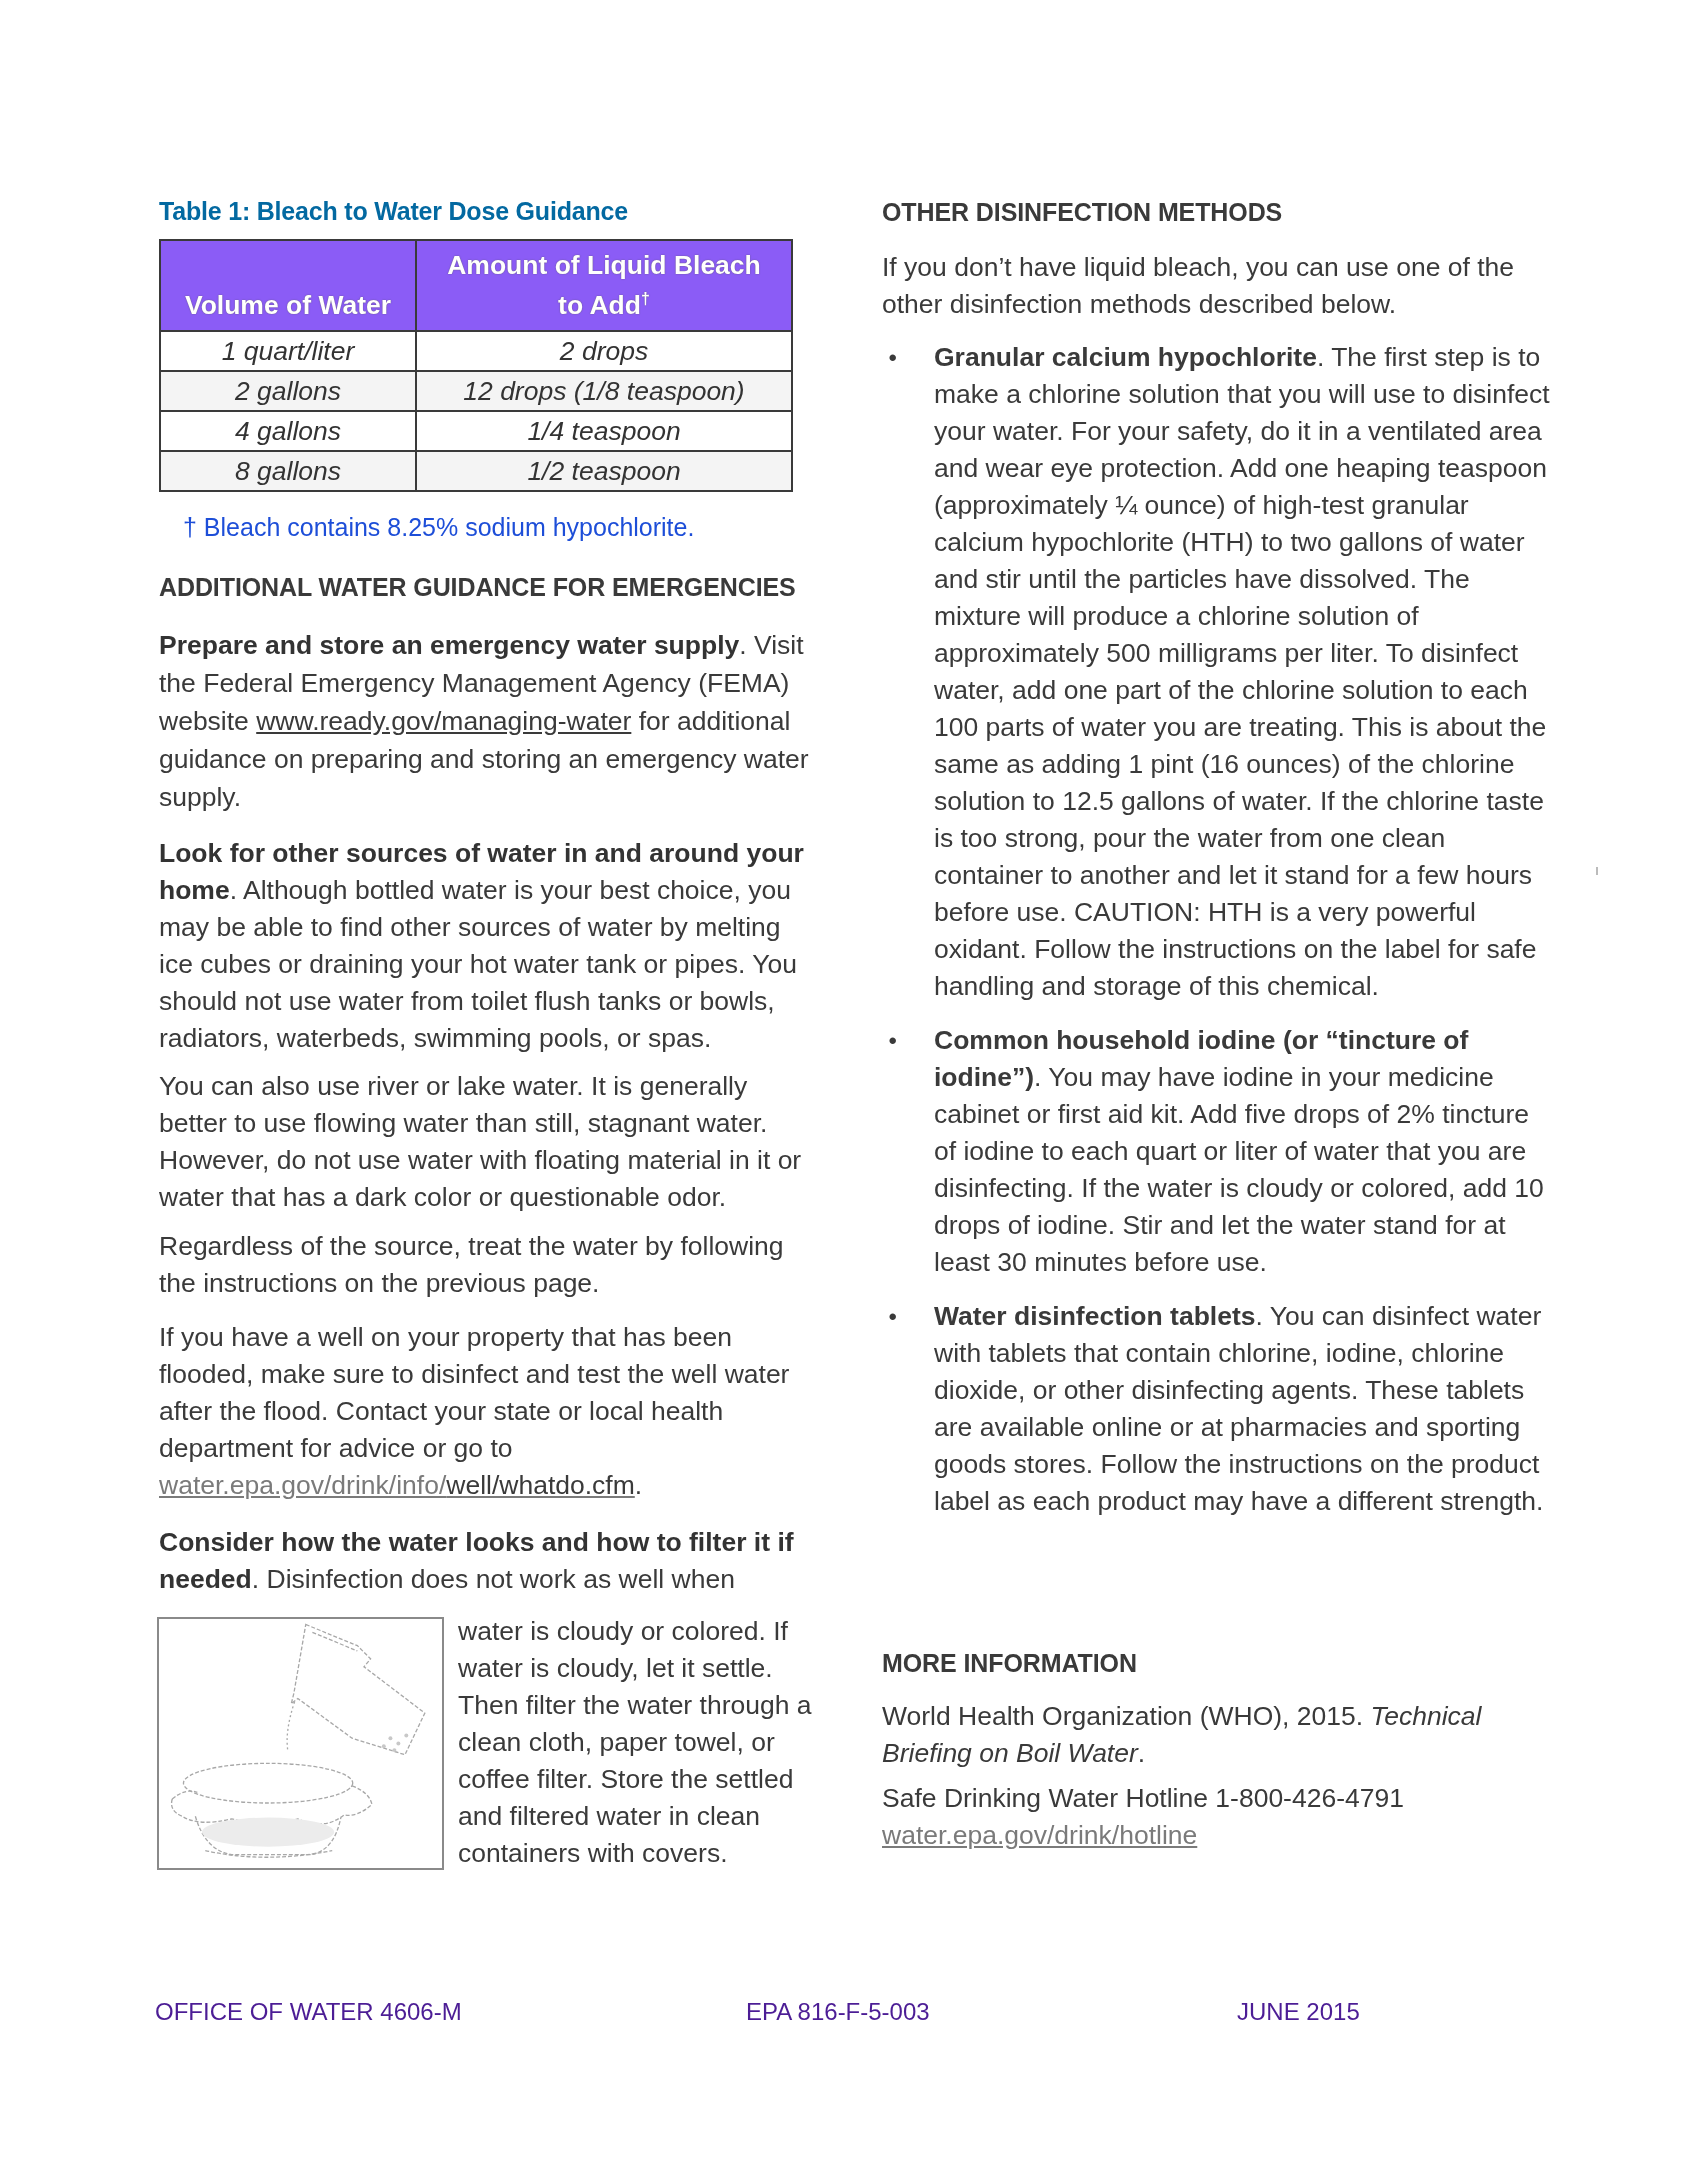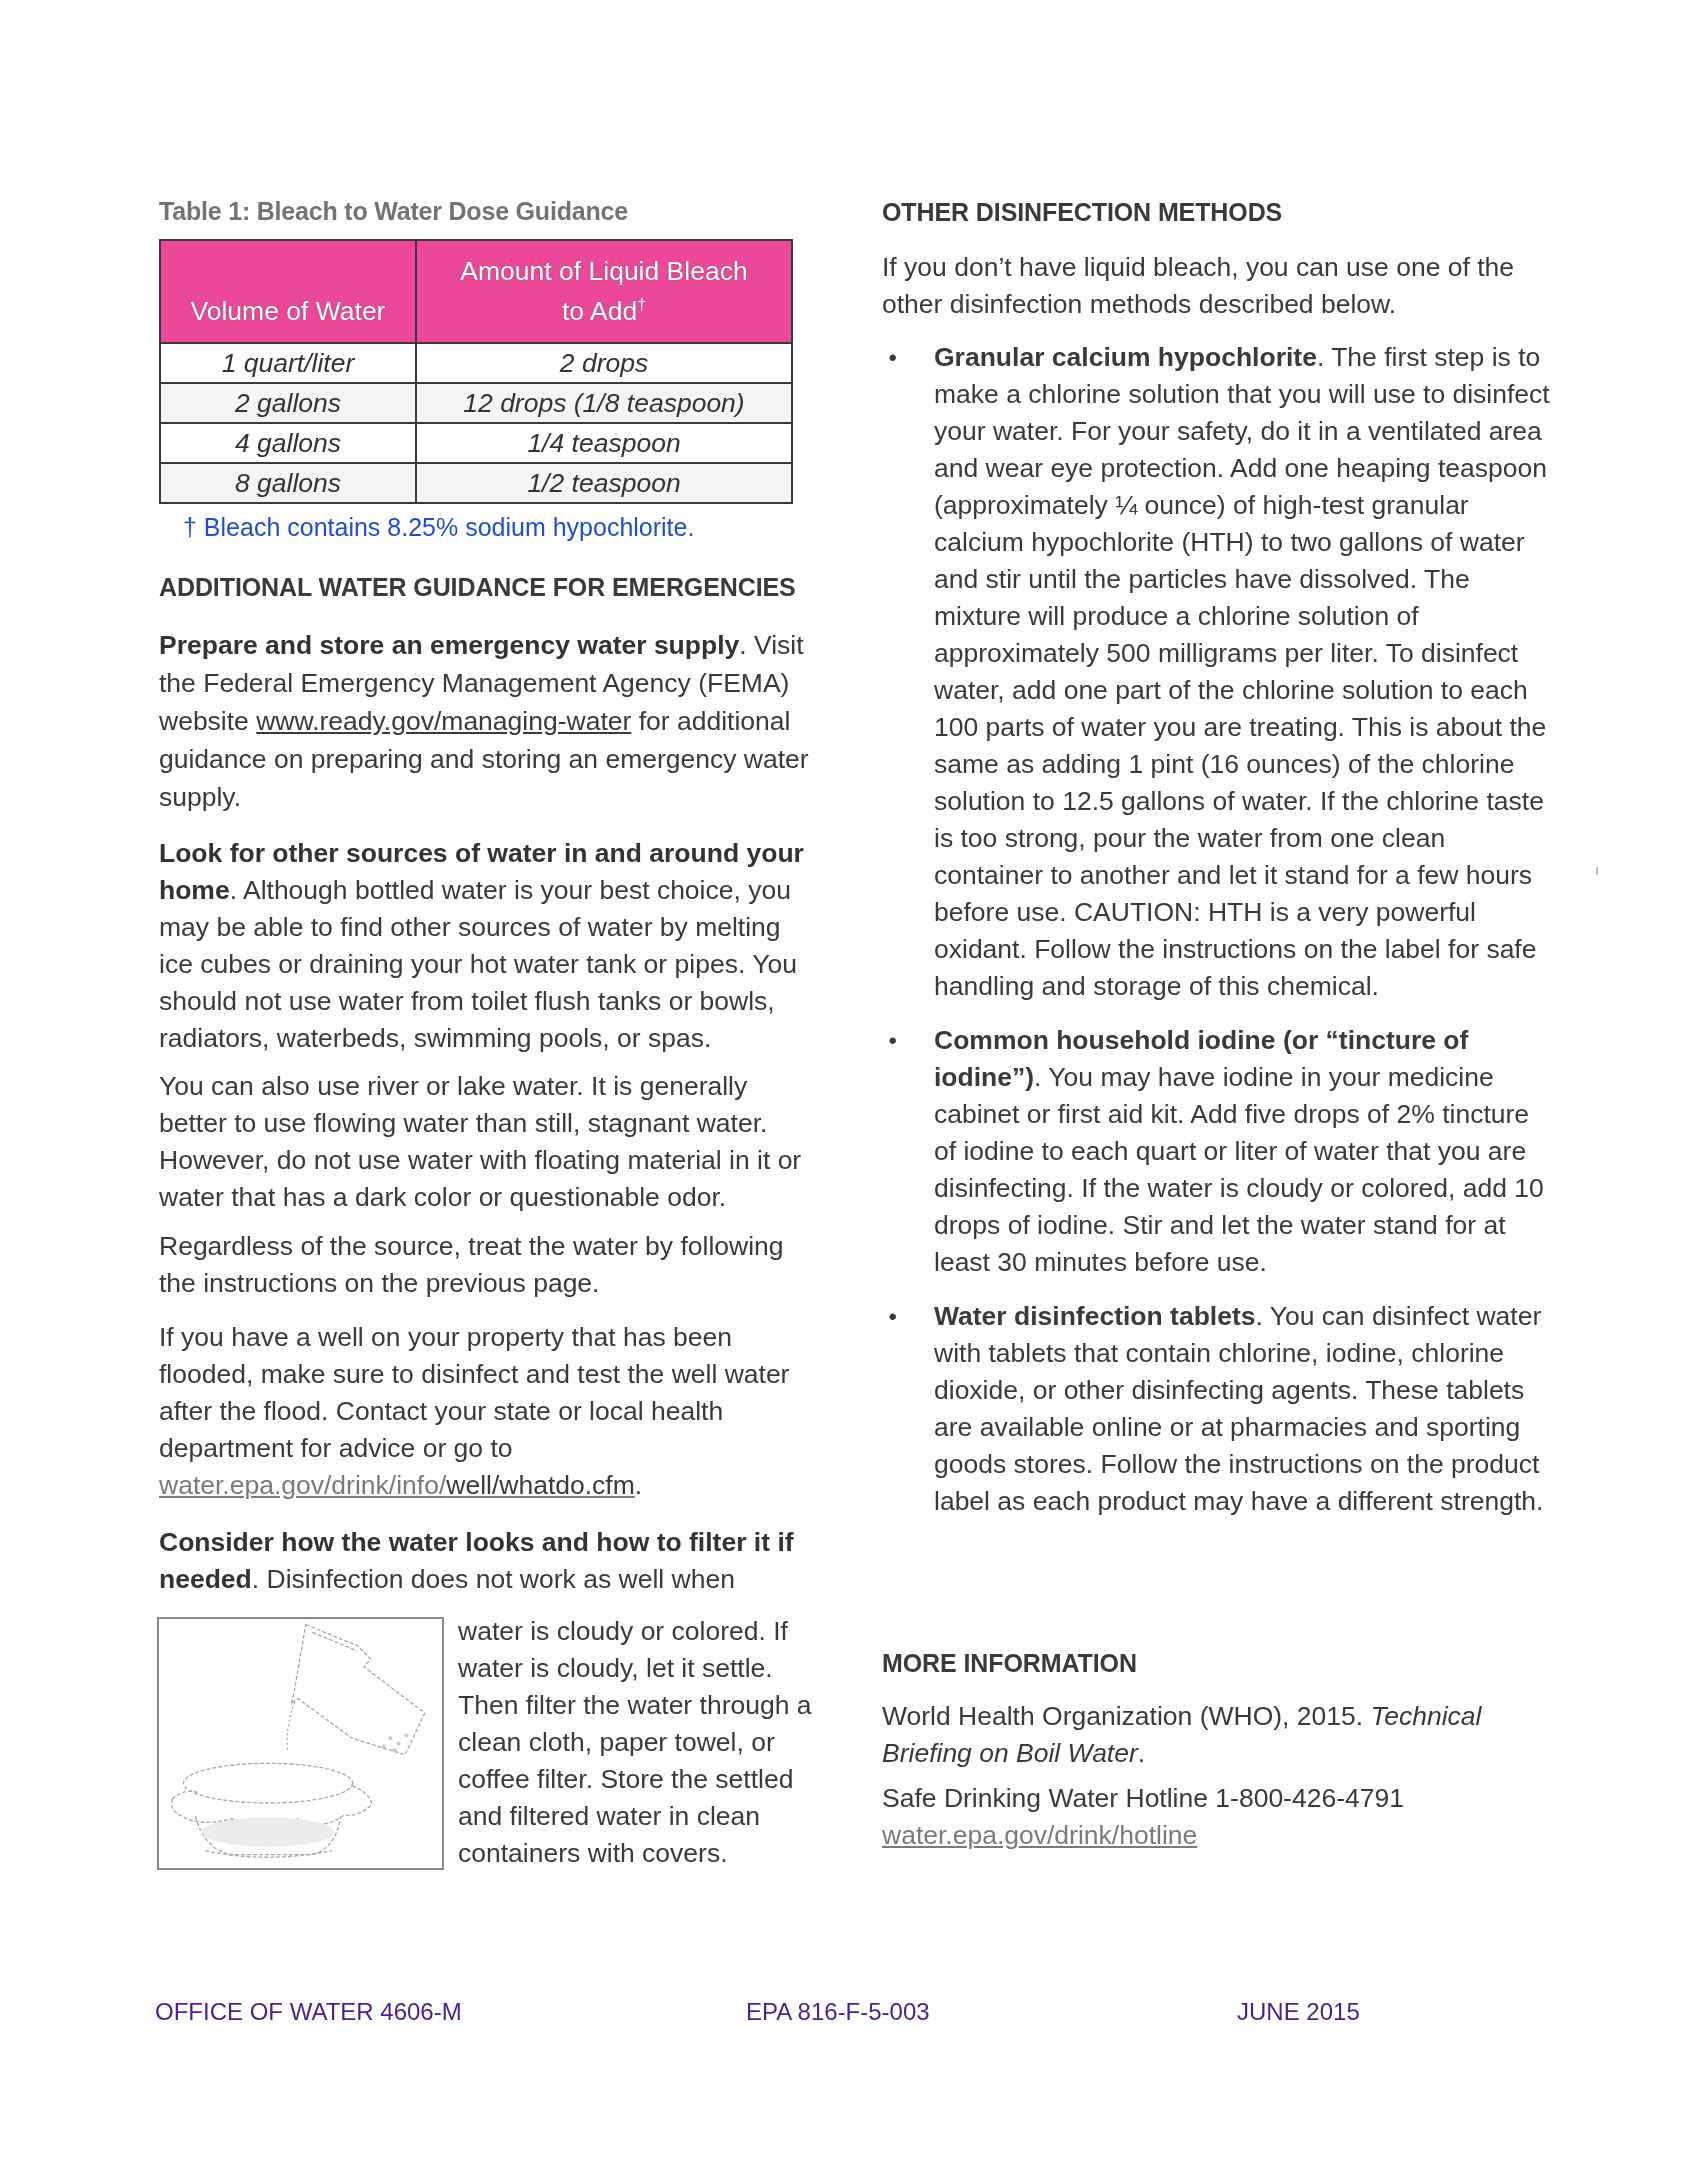--- a/index.html
+++ b/index.html
@@ -7,30 +7,30 @@
     width: 1687px; height: 2183px; position: relative; overflow: hidden;
     font-family: "Liberation Sans", "DejaVu Sans", sans-serif;
     color: #3a3a3a;
   }
   .col { position: absolute; top: 0; }
   .col-left { left: 159px; width: 662px; }
   .col-right { left: 882px; width: 675px; }
 
   .table-title {
     position: absolute; top: 197px; left: 0;
-    font-size: 25px; font-weight: bold; color: #737373; letter-spacing: -0.2px;
+    font-size: 25px; font-weight: bold; color: #0369a1; letter-spacing: -0.2px;
   }
   table.dose {
     position: absolute; top: 239px; left: 0;
     width: 634px; border-collapse: collapse;
     font-size: 26.5px; color: #333;
   }
   table.dose th {
-    background: #ec4899; color: #ffffff; font-weight: normal;
-    border: 2px solid #3a3a3a; padding: 14px 4px;
+    background: #8b5cf6; color: #ffffff; font-weight: bold;
+    border: 2px solid #3a3a3a; padding: 8px 4px;
     height: 69px; vertical-align: bottom; line-height: 33px;
     text-shadow: 0 0 1.3px #555;
   }
   table.dose th.c1 { width: 246px; }
   table.dose td {
     border: 2px solid #3a3a3a; text-align: center; height: 38px; padding: 0; line-height: 36px; font-style: italic;
   }
   table.dose tr.shade td { background: #f4f4f4; }
   .footnote { position: absolute; top: 513px; left: 24px; font-size: 25px; color: #1d4ed8; }
 

